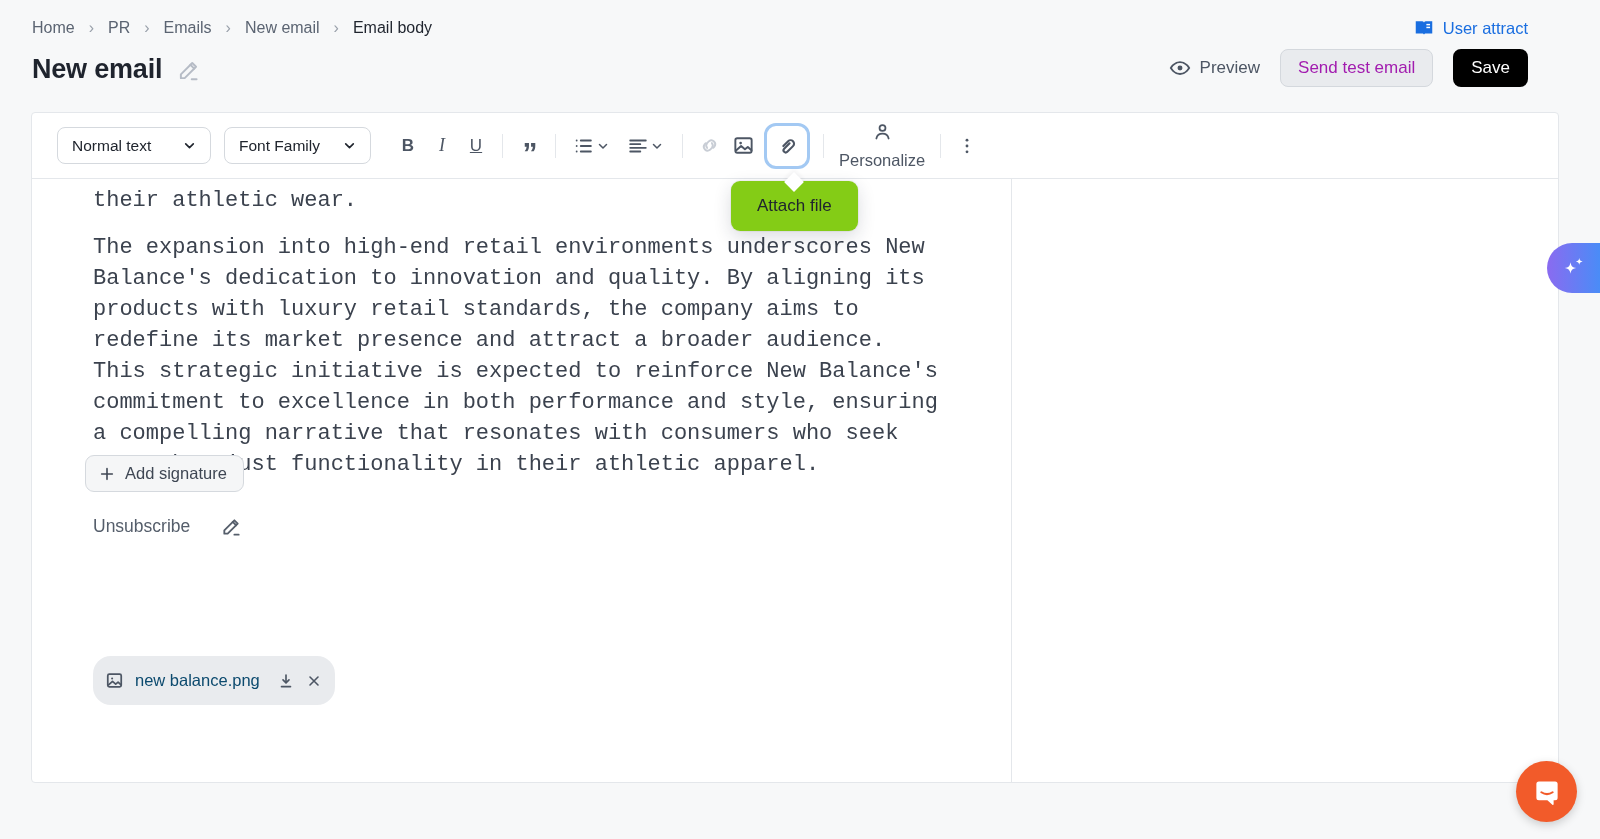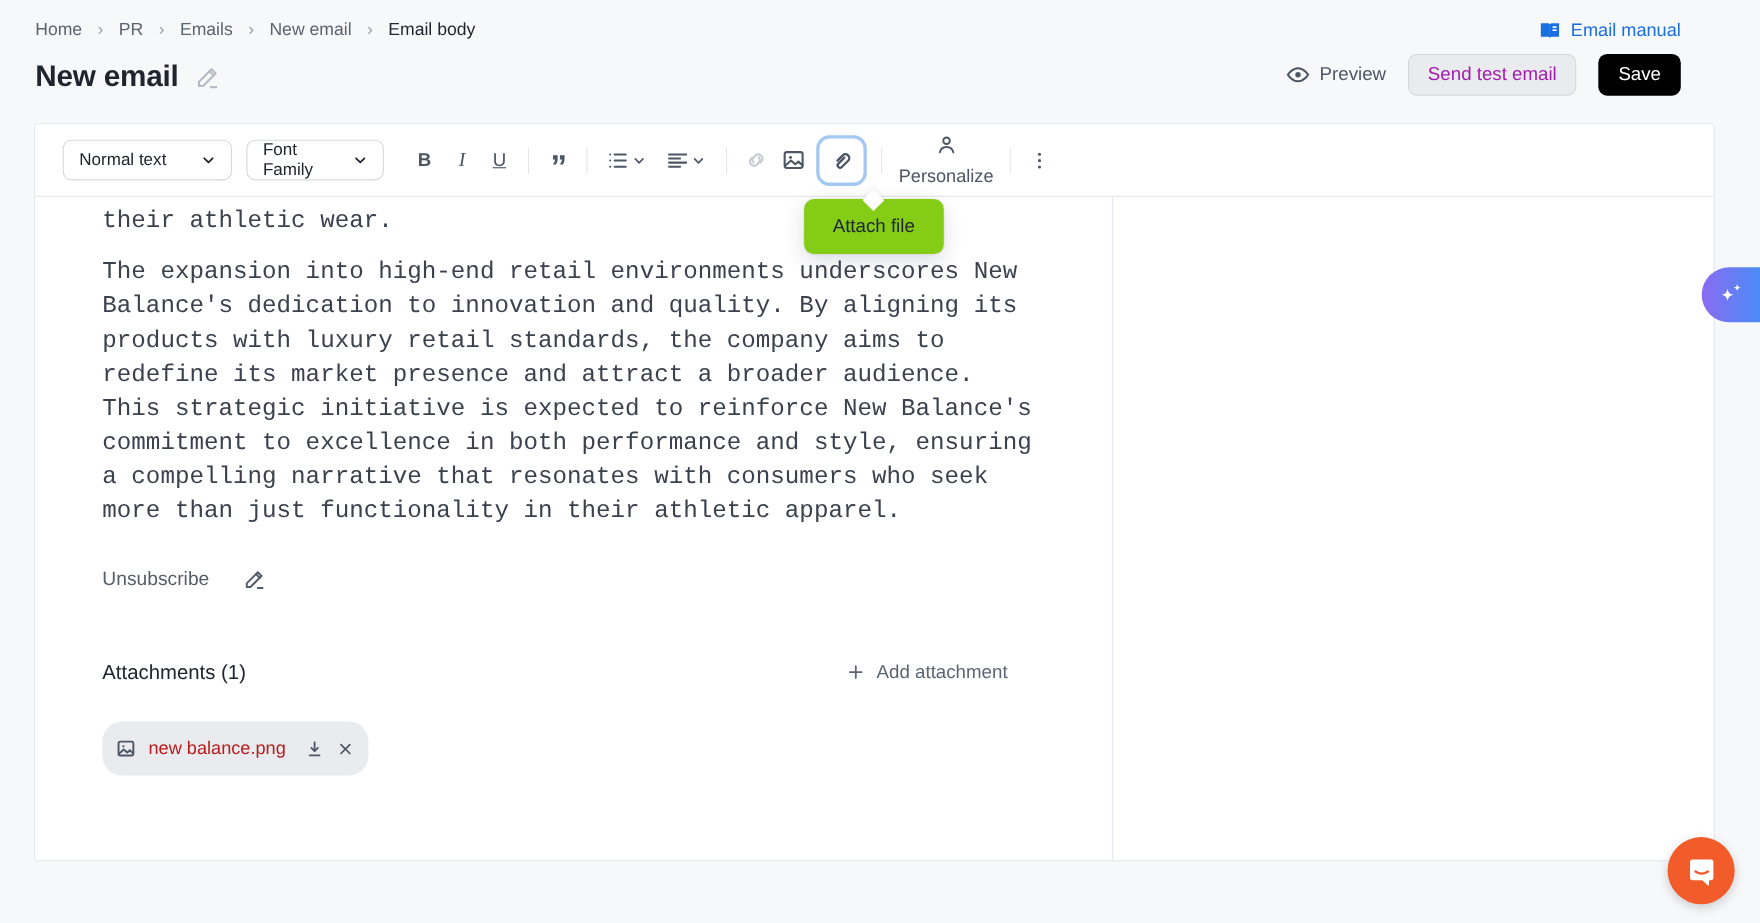--- a/index.html
+++ b/index.html
@@ -63,21 +63,21 @@
     height:66px; border-bottom:1px solid #e4e7eb;
     display:flex; align-items:center; padding-left:25px;
   }
   .tb-select {
     display:flex; align-items:center; justify-content:space-between;
     border:1px solid #d5d9de; border-radius:8px;
     height:37px; padding:0 14px; font-size:15.5px; color:#20252e;
     cursor:pointer; gap:12px;
   }
   .tb-select.style-sel { width:154px; margin-right:13px; }
-  .tb-select.font-sel  { width:125px; margin-right:20px; }
+  .tb-select.font-sel  { width:147px; margin-right:20px; }
   .tb-btn {
     width:34px; height:34px; display:flex; align-items:center; justify-content:center;
     color:#4d5664; cursor:pointer; border-radius:8px; font-size:17px;
   }
   .tb-bold { font-weight:700; }
   .tb-italic { font-style:italic; font-family:"Liberation Serif", serif; font-size:18px; }
   .tb-underline { text-decoration:underline; }
   .tb-quote { font-size:30px; font-weight:700; line-height:10px; padding-top:14px; letter-spacing:-2px; }
   .tb-divider { width:1px; height:24px; background:#e4e7eb; margin:0 9px; }
   .tb-group { display:flex; align-items:center; gap:2px; cursor:pointer; color:#4d5664; }
@@ -135,21 +135,21 @@
   }
   .attachments-title { font-size:18.5px; color:#20252e; font-weight:500; }
   .add-attachment {
     display:flex; align-items:center; gap:11px;
     color:#5b6472; font-size:17px; cursor:pointer;
   }
   .attachment-chip {
     position:absolute; left:61px; top:543px;
     display:flex; align-items:center; gap:11px;
     background:#e9ebee; border-radius:18px; height:49px; padding:0 13px 0 12px;
-    font-size:16.5px; color:#b91c1c;
+    font-size:16.5px; color:#0c4a6e;
   }
   .attachment-chip .chip-action { cursor:pointer; color:#4d5664; }
 
   
   .ai-pill {
     position:absolute; right:0; top:243px; width:53px; height:50px;
     border-radius:25px 0 0 25px;
     background:linear-gradient(90deg,#8a6bf0 0%,#4a8cf7 100%);
     display:flex; align-items:center; justify-content:center;
     cursor:pointer; z-index:6;
@@ -178,21 +178,21 @@
 
 <a class="user-manual">
   <span>
     <svg width="22" height="22" viewBox="0 0 24 24" fill="#1a6ee0">
       <path d="M3 4.5h7.2c1 0 1.8.8 1.8 1.8v13.2c0-.8-.8-1.5-1.8-1.5H3z"></path>
       <path d="M21 4.5h-7.2c-1 0-1.8.8-1.8 1.8v13.2c0-.8.8-1.5 1.8-1.5H21z"></path>
       <rect x="14.6" y="7.5" width="4" height="1.6" fill="#fff"></rect>
       <rect x="14.6" y="10.6" width="4" height="1.6" fill="#fff"></rect>
     </svg>
   </span>
-  <span>Email manual</span>
+  <span>User attract</span>
 </a>
 
 <div class="page-title-row">
   <h1 class="page-title">New email</h1>
   <span>
     <svg width="26" height="26" viewBox="0 0 24 24" fill="none" stroke="#b6bcc6" stroke-width="1.8" stroke-linecap="round" stroke-linejoin="round">
       <path d="M15 5.5l3.5 3.5L8 19.5H4.5V16L15 5.5z"></path>
       <path d="M13.3 7.2l3.5 3.5"></path>
       <path d="M14.5 20.5h4.5"></path>
     </svg>
@@ -325,43 +325,40 @@
     </div>
   </div>
 
   <div class="editor-divider"></div>
 
   <div class="editor-content">
     <div>their athletic wear.</div>
     <div class="para">The expansion into high-end retail environments underscores New Balance's dedication to innovation and quality. By aligning its products with luxury retail standards, the company aims to redefine its market presence and attract a broader audience. This strategic initiative is expected to reinforce New Balance's commitment to excellence in both performance and style, ensuring a compelling narrative that resonates with consumers who seek more than just functionality in their athletic apparel.</div>
   </div>
 
+  <button class="add-signature-btn">
+    <span>
+      <svg width="16" height="16" viewBox="0 0 24 24" fill="none" stroke="#3f4754" stroke-width="2.4" stroke-linecap="round">
+          <path d="M12 4v16M4 12h16"></path>
+        </svg>
+    </span>
+    <span>Add signature</span>
+  </button>
 
   <div class="unsubscribe-row">
     <span>Unsubscribe</span>
     <span class="edit">
       <svg width="23" height="23" viewBox="0 0 24 24" fill="none" stroke="#555e6b" stroke-width="1.9" stroke-linecap="round" stroke-linejoin="round">
         <path d="M15 5.5l3.5 3.5L8 19.5H4.5V16L15 5.5z"></path>
         <path d="M13.3 7.2l3.5 3.5"></path>
         <path d="M15 20.5h4.5"></path>
       </svg>
     </span>
   </div>
 
-  <div class="attachments-header">
-    <span class="attachments-title">Attachments (1)</span>
-    <span class="add-attachment">
-      <span>
-        <svg width="16" height="16" viewBox="0 0 24 24" fill="none" stroke="#5b6472" stroke-width="2.4" stroke-linecap="round">
-            <path d="M12 4v16M4 12h16"></path>
-          </svg>
-      </span>
-      <span>Add attachment</span>
-    </span>
-  </div>
 
   <div class="attachment-chip">
     <span>
       <svg width="19" height="19" viewBox="0 0 24 24" fill="none" stroke="#4d5664" stroke-width="2.2" stroke-linecap="round" stroke-linejoin="round">
         <rect x="3.5" y="4" width="17" height="16" rx="2"></rect>
         <circle cx="9" cy="9.5" r="1.3" fill="#4d5664" stroke="none"></circle>
         <path d="M4.5 17.5l5-4.5 4 3.5 3-2.5 3.8 3.5"></path>
       </svg>
     </span>
     <span>new balance.png</span>

